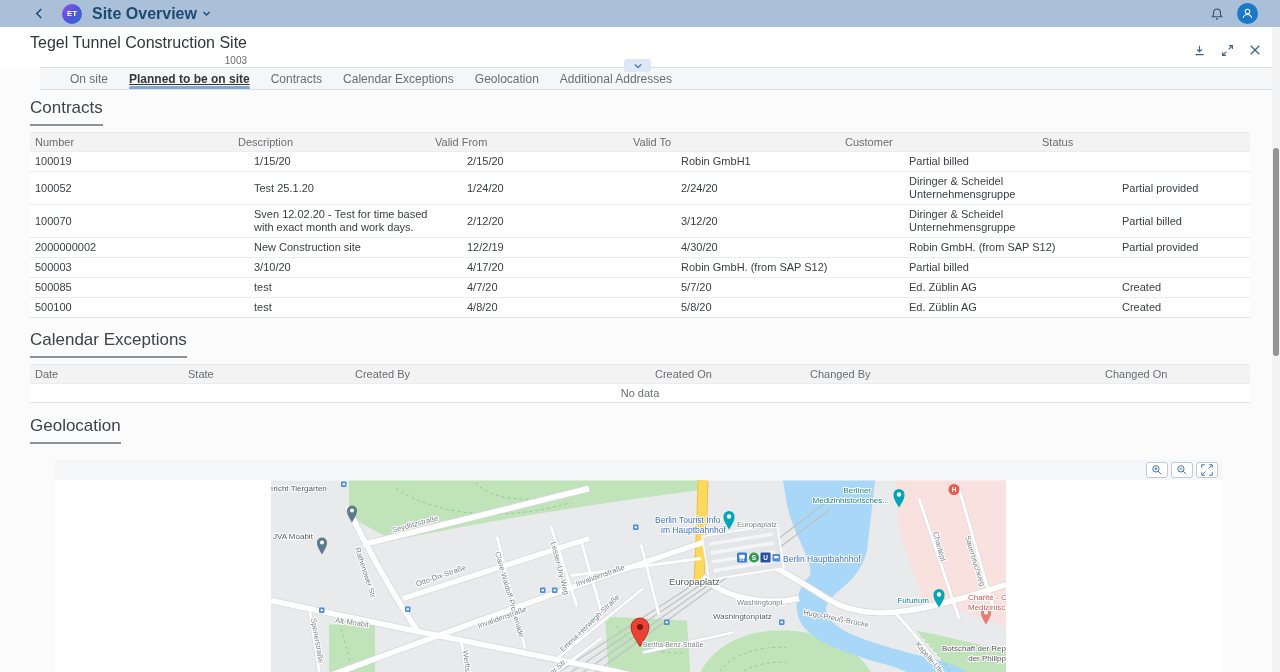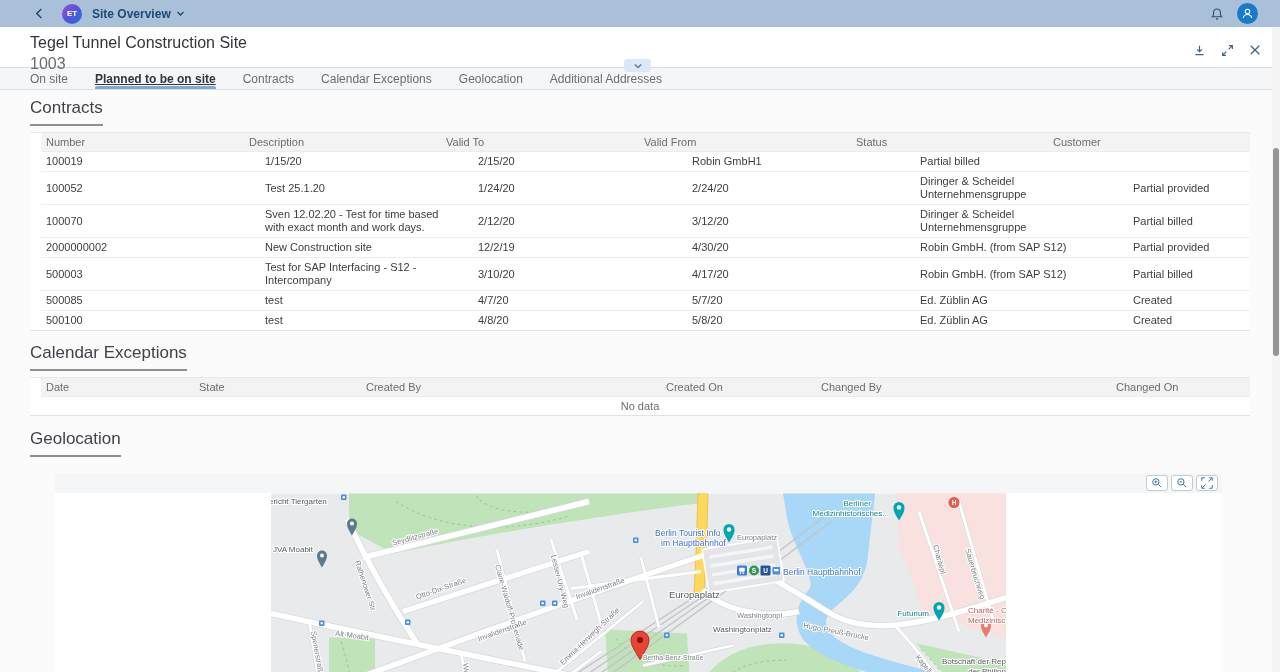--- a/index.html
+++ b/index.html
@@ -5,51 +5,51 @@
   * { margin:0; padding:0; box-sizing:border-box; }
   html,body { width:1280px; height:672px; overflow:hidden; background:#fbfbfb;
     font-family:"Liberation Sans", sans-serif; color:#32363a; }
 
   
   .shell { height:27px; background:#a9c0d8; display:flex; align-items:center; padding:0 10px 0 30px; }
   .shell .back { color:#1d4a73; width:18px; height:18px; display:flex; align-items:center; justify-content:center; cursor:pointer; }
   .logo { width:20px; height:20px; border-radius:50%; margin:0 10px 0 14px;
     background:linear-gradient(135deg,#8a4fe0 10%,#5a52dd 45%,#2e6ad1 90%);
     display:flex; align-items:center; justify-content:center; color:#fff; font-size:8px; font-weight:bold; letter-spacing:0; }
-  .app-title { display:flex; align-items:center; gap:5px; color:#1d4a73; font-size:12px; font-weight:bold; background:none; border:none; cursor:pointer; font-family:inherit; }
+  .app-title { display:flex; align-items:center; gap:5px; color:#1d4a73; font-size:16px; font-weight:bold; background:none; border:none; cursor:pointer; font-family:inherit; }
   .shell-spacer { flex:1; }
   .shell-ico { color:#31506f; width:24px; height:20px; display:flex; align-items:center; justify-content:center; cursor:pointer; }
   .avatar { width:21px; height:21px; border-radius:50%; background:#1a7ac9; margin:0 12px 0 8px;
     display:flex; align-items:center; justify-content:center; cursor:pointer; }
 
   
   .objheader { background:#fff; height:40px; display:flex; justify-content:space-between; padding:7px 14px 0 30px; }
   .objheader .title { font-size:16px; color:#32363a; }
-  .objheader .subtitle { font-size:16px; color:#6a6d70; margin-top:3px; }
+  .objheader .subtitle { font-size:10px; color:#6a6d70; margin-top:3px;text-align:right; }
   .header-actions { display:flex; gap:6px; color:#3f617f; margin-top:6px; }
   .hbtn { width:22px; height:20px; display:flex; align-items:center; justify-content:center; cursor:pointer; background:none; border:none; color:inherit; }
 
   .collapse-btn { position:absolute; left:624px; top:59px; width:27px; height:13px; background:#dce8f5;
     border:none; border-radius:3px; color:#5a7da0; display:flex; align-items:center; justify-content:center; cursor:pointer; z-index:5; }
 
   
   .tabbar { height:23px; background:#f4f6f8; border-top:1px solid #d8dee5; border-bottom:1px solid #dde1e5;
-    display:flex; align-items:stretch; padding-left:30px; column-gap:27px; }
+    display:flex; align-items:stretch; padding-left:30px; column-gap:21px;margin-left:40px; }
   .tab { font-size:12px; color:#6a6d70; display:flex; align-items:center; position:relative; cursor:pointer; white-space:nowrap; }
   .tab.selected { color:#32363a; font-weight:bold;text-decoration:underline; }
   .tab.selected::after { content:""; position:absolute; left:0; right:0; bottom:0; height:3px; background:#7ea9d1; border-radius:2px 2px 0 0; }
 
   
   .content { padding:0 30px; }
   .section-title { display:inline-block; font-size:17px; font-weight:400; color:#3f4349;
     padding-bottom:6px; border-bottom:2px solid #8c9196; }
   .s1 { margin-top:8px; } .s2 { margin-top:12px; } .s3 { margin-top:13px; }
 
   .tbl { margin-top:6px; background:#fff; border-top:1px solid #e8e8e8; border-bottom:1px solid #e2e2e2; }
-  .t-row { display:grid; align-items:center; border-bottom:1px solid #ececec;margin-left:11px; }
+  .t-row { display:grid; align-items:center; border-bottom:1px solid #ececec; }
   .t-row:last-child { border-bottom:none; }
   .g6a { grid-template-columns:203px 197px 198px 212px 197px 1fr; }
   .g6b { grid-template-columns:153px 167px 300px 155px 295px 1fr; }
   .t-head { background:#f3f3f3; }
   .t-head .cell { color:#6a6d70; font-size:11px; padding:3px 8px 3px 5px; }
   .t-body .cell { color:#3a3e42; font-size:11px; line-height:13px; padding:3px 8px 3px 5px; }
   .t-body .t-row { min-height:19px; cursor:pointer;gap:16px; }
   .nodata { height:18px; display:flex; align-items:center; justify-content:center;
     font-size:11px; color:#6a6d70; }
 
@@ -161,24 +161,24 @@
     </div>
 </div>
 
 <div class="content">
 
   <div class="s1"><span class="section-title">Contracts</span></div>
   <div class="tbl">
     <div class="t-head t-row g6a">
       <span class="cell">Number</span>
       <span class="cell">Description</span>
+      <span class="cell">Valid From</span>
       <span class="cell">Valid To</span>
-      <span class="cell">Valid From</span>
+      <span class="cell">Customer</span>
       <span class="cell">Status</span>
-      <span class="cell">Customer</span>
     </div>
     <div class="t-body">
       <div class="t-row g6a">
         <span class="cell">100019</span>
         <span class="cell">1/15/20</span>
         <span class="cell">2/15/20</span>
         <span class="cell">Robin GmbH1</span>
         <span class="cell">Partial billed</span>
       </div>
       <div class="t-row g6a">
@@ -200,21 +200,20 @@
       <div class="t-row g6a">
         <span class="cell">2000000002</span>
         <span class="cell">New Construction site</span>
         <span class="cell">12/2/19</span>
         <span class="cell">4/30/20</span>
         <span class="cell">Robin GmbH. (from SAP S12)</span>
         <span class="cell">Partial provided</span>
       </div>
       <div class="t-row g6a">
         <span class="cell">500003</span>
-        <span class="cell">Test for SAP Interfacing - S12 - Intercompany</span>
         <span class="cell">3/10/20</span>
         <span class="cell">4/17/20</span>
         <span class="cell">Robin GmbH. (from SAP S12)</span>
         <span class="cell">Partial billed</span>
       </div>
       <div class="t-row g6a">
         <span class="cell">500085</span>
         <span class="cell">test</span>
         <span class="cell">4/7/20</span>
         <span class="cell">5/7/20</span>

